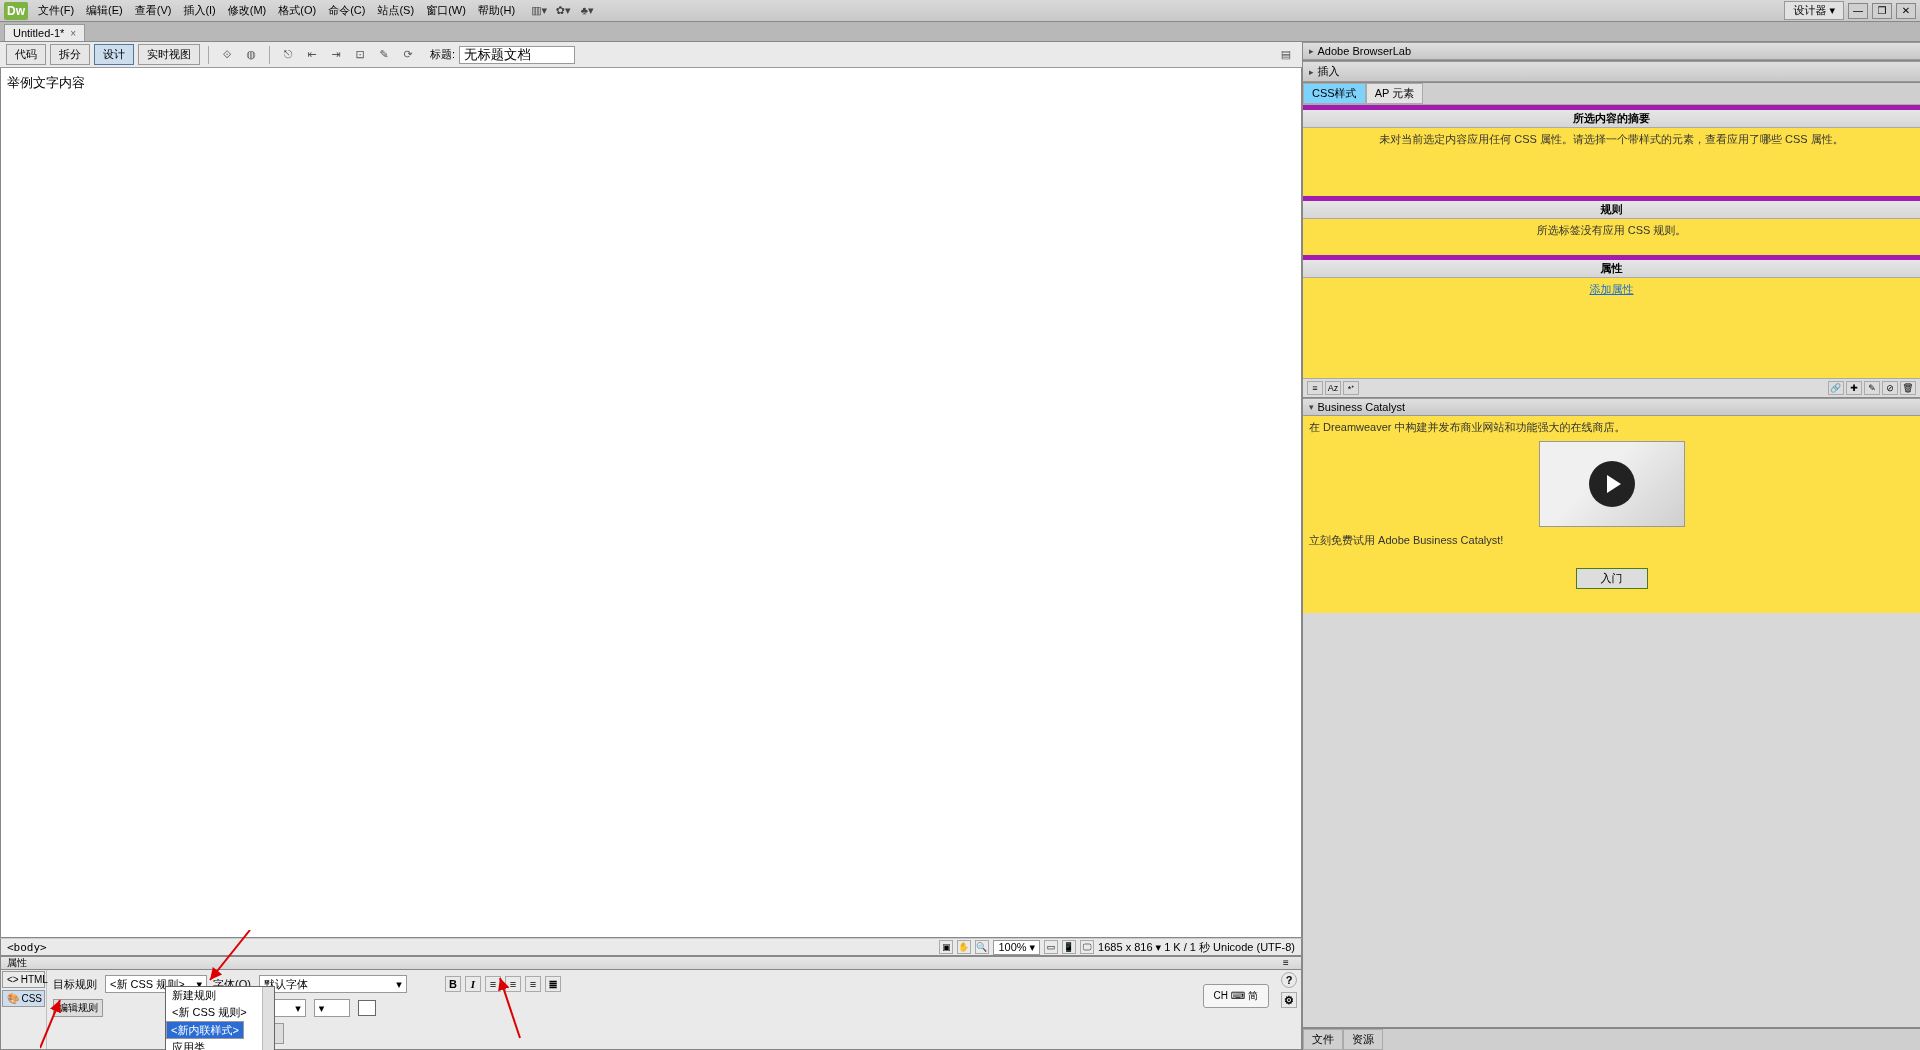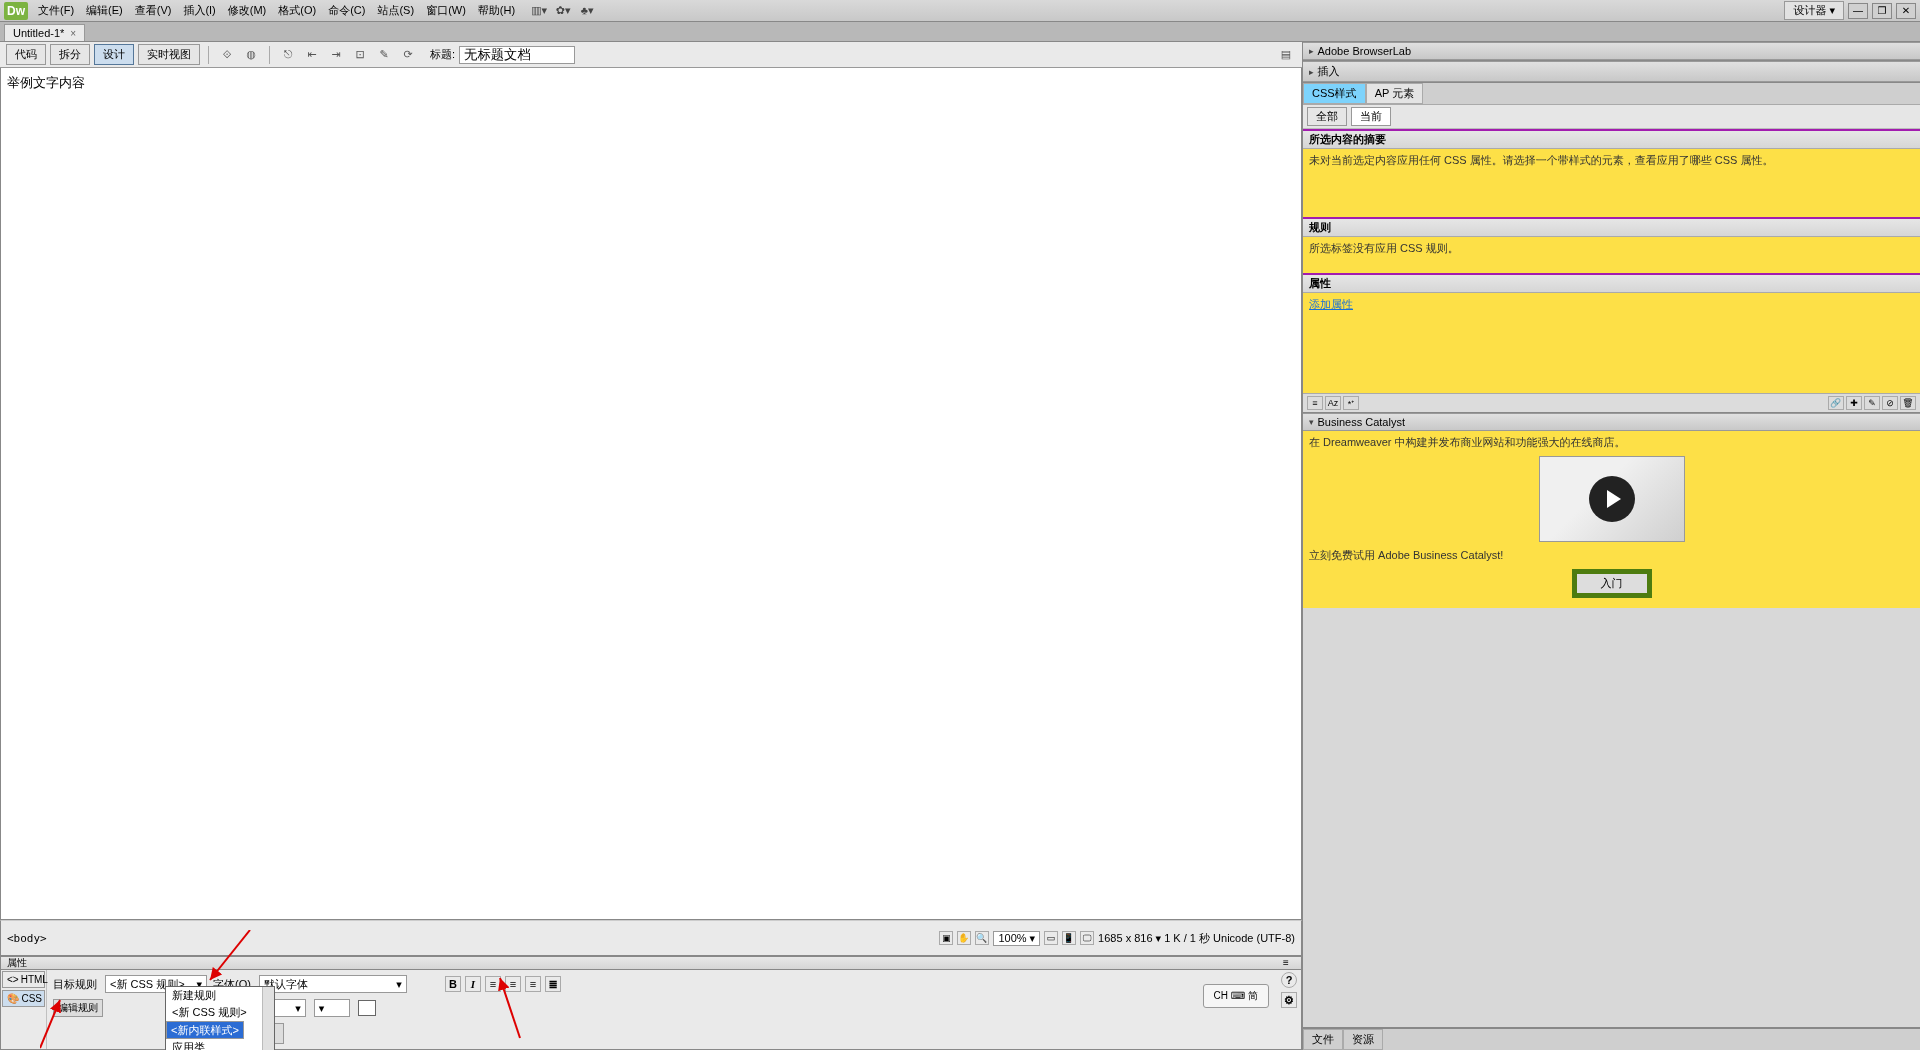--- a/index.html
+++ b/index.html
@@ -32,21 +32,21 @@
 .tool-icon { width: 20px; height: 18px; border: 1px solid transparent; display: inline-flex; align-items: center; justify-content: center; color: #555; }
 .title-label { margin-left: 8px; }
 .title-input { width: 116px; height: 18px; border: 1px solid #999; background: #fff; padding: 0 4px; }
 .tool-sep { width: 1px; height: 18px; background: #aaa; margin: 0 4px; }
 .toolbar-right-icons { margin-left: auto; display: flex; gap: 4px; }
 
 
 .doc { background: #fff; flex: 1; border: 1px solid #888; border-top: none; padding: 6px; color: #000; font-size: 13px; position: relative; }
 
 
-.tagselector { height: 36px; background: #eaeaea; border: 1px solid #888; border-top: 1px solid #ccc; display: flex; align-items: center; font-size: 11px; }
+.tagselector { height: 18px; background: #eaeaea; border: 1px solid #888; border-top: 1px solid #ccc; display: flex; align-items: center; font-size: 11px; }
 .tagselector-left { padding: 0 6px; font-family: monospace; }
 .tagselector-right { margin-left: auto; display: flex; align-items: center; gap: 4px; padding-right: 6px; font-family: monospace; }
 .zoom-sel { border: 1px solid #999; background: #fff; padding: 0 4px; }
 .ts-icon { width: 14px; height: 14px; border: 1px solid #aaa; display: inline-flex; align-items: center; justify-content: center; font-size: 9px; }
 
 
 .propbar { height: 14px; background: linear-gradient(#e8e8e8,#d6d6d6); border: 1px solid #888; font-size: 10px; padding: 0 6px; display: flex; align-items: center; }
 .propbar-right { margin-left: auto; display: flex; gap: 4px; }
 .prop-icon { width: 12px; height: 12px; }
 .properties { height: 80px; background: #eaeaea; border: 1px solid #888; border-top: none; display: flex; position: relative; }
@@ -78,30 +78,30 @@
 .panel { background: #d8d8d8; border-bottom: 1px solid #888; }
 .panel-head { background: linear-gradient(#e0e0e0,#c8c8c8); border: 1px solid #999; border-left: none; border-right: none; padding: 2px 6px; font-size: 11px; display: flex; align-items: center; gap: 4px; }
 .panel-head .arrow-ico { font-size: 9px; color: #444; }
 .panel-tabs { display: flex; background: #cfcfcf; border-bottom: 1px solid #aaa; }
 .ptab { padding: 2px 8px; border: 1px solid #aaa; background: #e4e4e4; font-size: 11px; }
 .ptab.active { background: #7dd3fc; }
 .panel-sub { display: flex; gap: 4px; padding: 2px 4px; background: #e6e6e6; border-bottom: 1px solid #bbb; }
 .subbtn { border: 1px solid #999; padding: 1px 8px; font-size: 11px; }
 .subbtn.active { background: #fff; }
 .panel-body { background: #fde047; padding: 4px 6px; font-size: 11px; color: #333; min-height: 0; }
-.panel-section { border-top: 2px solid #a21caf; }
+.panel-section { border-top: 5px solid #a21caf; text-align: center; }
 .panel-section-head { background: linear-gradient(#e6e6e6,#d6d6d6); border-bottom: 1px solid #aaa; padding: 1px 6px; font-size: 11px; font-weight: bold; }
 .mini-iconbar { display: flex; gap: 2px; padding: 2px 4px; background: #dcdcdc; border-top: 1px solid #aaa; }
 .mini-icon { width: 16px; height: 14px; border: 1px solid #aaa; display: inline-flex; align-items: center; justify-content: center; font-size: 9px; }
 .mini-iconbar .spacer { flex: 1; }
 
 .bc-thumb { width: 146px; height: 86px; background: linear-gradient(135deg,#f0f0f0 40%,#cfcfcf); border: 1px solid #999; margin: 6px auto; position: relative; }
 .bc-play { position: absolute; top: 50%; left: 50%; transform: translate(-50%,-50%); width: 46px; height: 46px; border-radius: 50%; background: #222; display: flex; align-items: center; justify-content: center; }
 .bc-play::after { content: ""; border-left: 14px solid #fff; border-top: 9px solid transparent; border-bottom: 9px solid transparent; margin-left: 4px; }
-.bc-btn { display: block; margin: 6px auto; border: 5px solid #4d7c0f; background: #ddd; padding: 2px 24px; font-size: 11px; }
+.bc-btn { display: block; margin: 20px auto; border: 1px solid #4d7c0f; background: #ddd; padding: 2px 24px; font-size: 11px; }
 
 .right-bottom-tabs { margin-top: auto; display: flex; border-top: 1px solid #888; background: #cfcfcf; }
 .rbtab { padding: 2px 8px; font-size: 11px; border: 1px solid #aaa; }
 
 .link-prop { color: #1a6fd6; text-decoration: underline; }
 </style>
 </head>
 <body>
 
 <div class="menubar">
@@ -286,24 +286,20 @@
       <div class="panel-head">
           <span class="arrow-ico">▸</span>
           <span>插入</span>
         </div>
     </div>
     <div class="panel" style="flex:0 0 auto">
       <div class="panel-tabs">
         <div class="ptab active">CSS样式</div>
         <div class="ptab">AP 元素</div>
       </div>
-      <div class="panel-sub">
-        <span class="subbtn">全部</span>
-        <span class="subbtn active">当前</span>
-      </div>
       <div class="panel-section">
         <div class="panel-section-head">所选内容的摘要</div>
         <div class="panel-body" style="height:68px">未对当前选定内容应用任何 CSS 属性。请选择一个带样式的元素，查看应用了哪些 CSS 属性。</div>
       </div>
       <div class="panel-section">
         <div class="panel-section-head">规则</div>
         <div class="panel-body" style="height:36px">所选标签没有应用 CSS 规则。</div>
       </div>
       <div class="panel-section">
         <div class="panel-section-head">属性</div>

